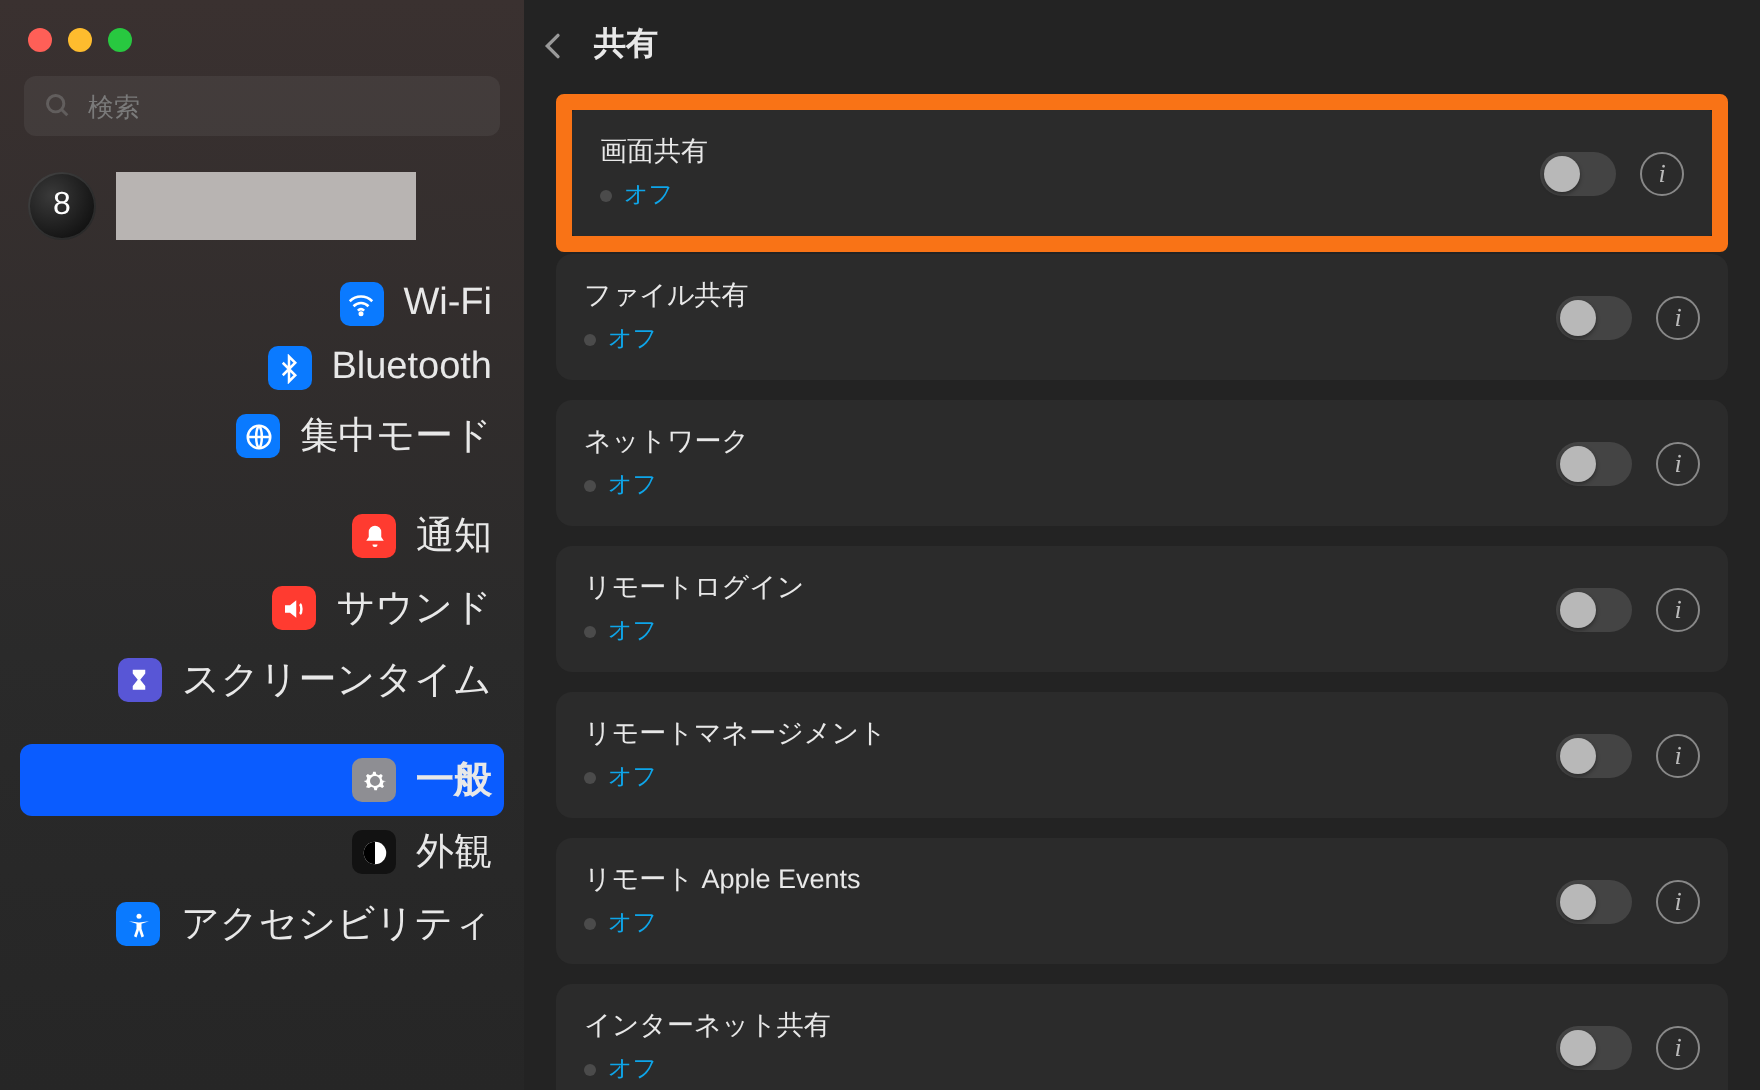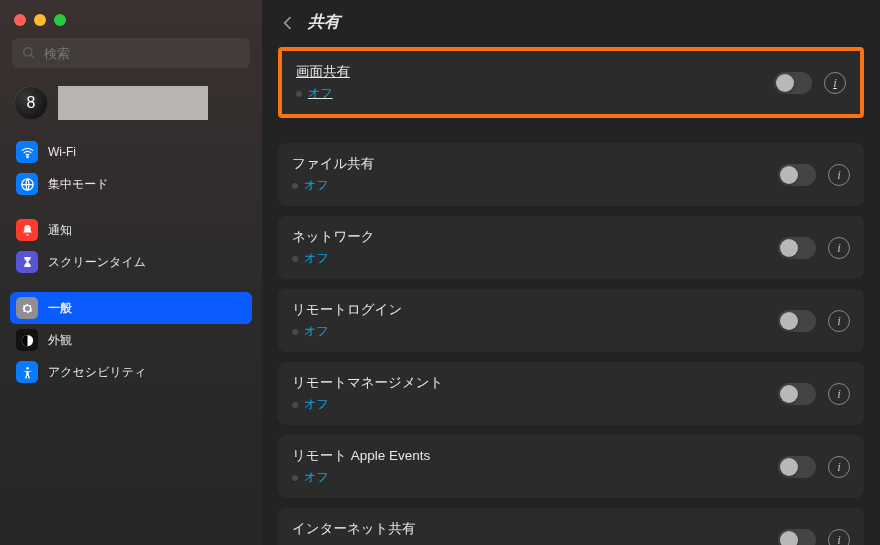--- a/index.html
+++ b/index.html
@@ -48,50 +48,49 @@
 }
 .user-mask {
   width: 150px; height: 34px;
   background: #b8b4b2;
 }
 .nav { padding: 0 10px; }
 .nav-item {
   display: flex; align-items: center; gap: 10px;
   padding: 5px 6px;
   border-radius: 6px;
-  font-size: 12px;
+  font-size: 19px;
   cursor: default;
+  justify-content: flex-end;
 }
 .nav-item.selected { background: #0a5cff; font-weight: bold; }
 .nav-gap { height: 14px; }
 .icn {
   width: 22px; height: 22px; border-radius: 5px;
   display: flex; align-items: center; justify-content: center;
   flex-shrink: 0;
 }
 .icn svg { width: 15px; height: 15px; }
 .main {
   flex: 1; height: 100%;
   background: #232323;
   display: flex; flex-direction: column;
 }
 .header {
   display: flex; align-items: center; gap: 12px;
-  padding: 12px 18px 14px;
-  font-style: italic;
+  padding: 12px 7px 14px;
 }
 .back { width: 16px; height: 16px; opacity: 0.7; cursor: default; }
 .header h1 { font-size: 16px; font-weight: 600; }
 .content { padding: 0 16px 0 16px; overflow: hidden; }
 .row-wrap { padding: 0; }
 .row-wrap.highlight {
-  border: 4px solid #f97316;
+  border: 8px solid #f97316;
   border-radius: 4px;
-  margin-bottom: 25px;
-  text-decoration: underline;
+  margin-bottom: 1px;
 }
 .row {
   display: flex; align-items: center;
   padding: 12px 14px;
   background: #2b2b2b;
   border-radius: 8px;
   margin-bottom: 10px;
 }
 .row-wrap.highlight .row { margin-bottom: 0; border-radius: 2px; }
 .row-text { flex: 1; }
@@ -146,34 +145,51 @@
             <path d="M6 13c3.5-3.5 8.5-3.5 12 0"></path>
             <path d="M9.5 16.5c1.5-1.5 3.5-1.5 5 0"></path>
             <circle cx="12" cy="19" r="1" fill="#fff"></circle>
           </svg>
         </div>
         <span>Wi-Fi</span>
       </div>
       <div class="nav-item">
         <div class="icn" style="background:#0a7aff">
           <svg viewBox="0 0 24 24" fill="none" stroke="#fff" stroke-width="2">
+            <path d="M7 7l10 10-5 5V2l5 5L7 17"></path>
+          </svg>
+        </div>
+        <span>Bluetooth</span>
+      </div>
+      <div class="nav-item">
+        <div class="icn" style="background:#0a7aff">
+          <svg viewBox="0 0 24 24" fill="none" stroke="#fff" stroke-width="2">
             <circle cx="12" cy="12" r="9"></circle>
             <path d="M3 12h18M12 3c3 3 3 15 0 18M12 3c-3 3-3 15 0 18"></path>
           </svg>
         </div>
         <span>集中モード</span>
       </div>
       <div class="nav-gap"></div>
       <div class="nav-item">
         <div class="icn" style="background:#ff3b30">
           <svg viewBox="0 0 24 24" fill="#fff">
             <path d="M12 3a5 5 0 00-5 5v4l-2 3h14l-2-3V8a5 5 0 00-5-5zM10 18a2 2 0 104 0"></path>
           </svg>
         </div>
         <span>通知</span>
+      </div>
+      <div class="nav-item">
+        <div class="icn" style="background:#ff3b30">
+          <svg viewBox="0 0 24 24" fill="#fff">
+            <path d="M4 9v6h4l5 4V5L8 9H4z"></path>
+            <path d="M16 8c1.5 1.5 1.5 6.5 0 8" stroke="#fff" stroke-width="2" fill="none"></path>
+          </svg>
+        </div>
+        <span>サウンド</span>
       </div>
       <div class="nav-item">
         <div class="icn" style="background:#5856d6">
           <svg viewBox="0 0 24 24" fill="#fff">
             <path d="M7 3h10v3l-4 5 4 5v3H7v-3l4-5-4-5V3z"></path>
           </svg>
         </div>
         <span>スクリーンタイム</span>
       </div>
       <div class="nav-gap"></div>

